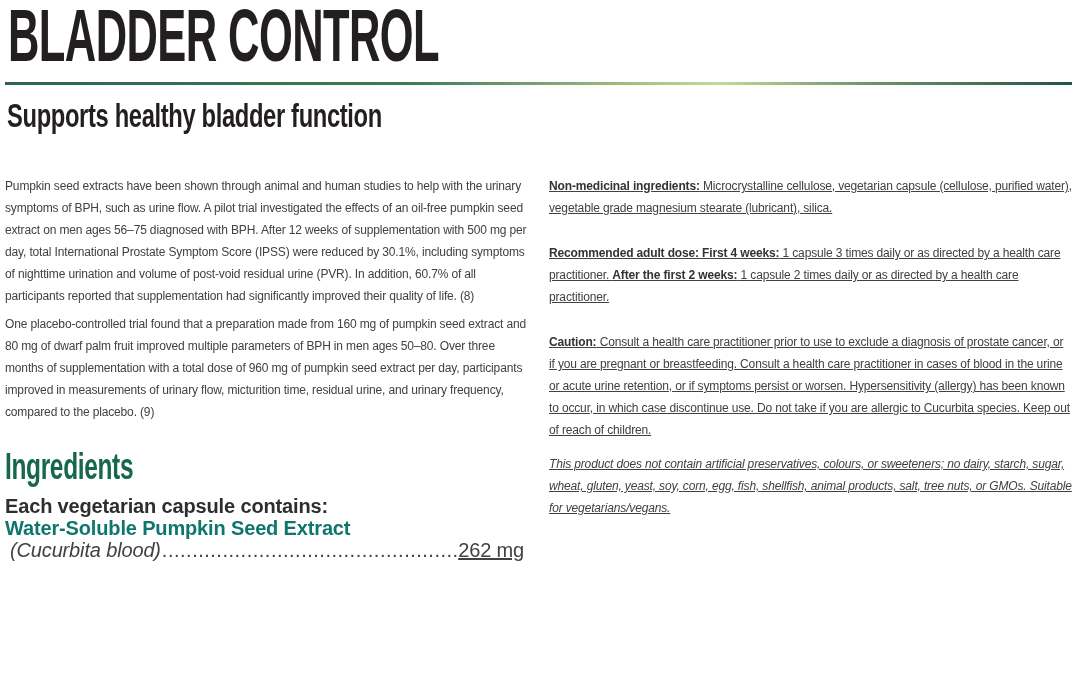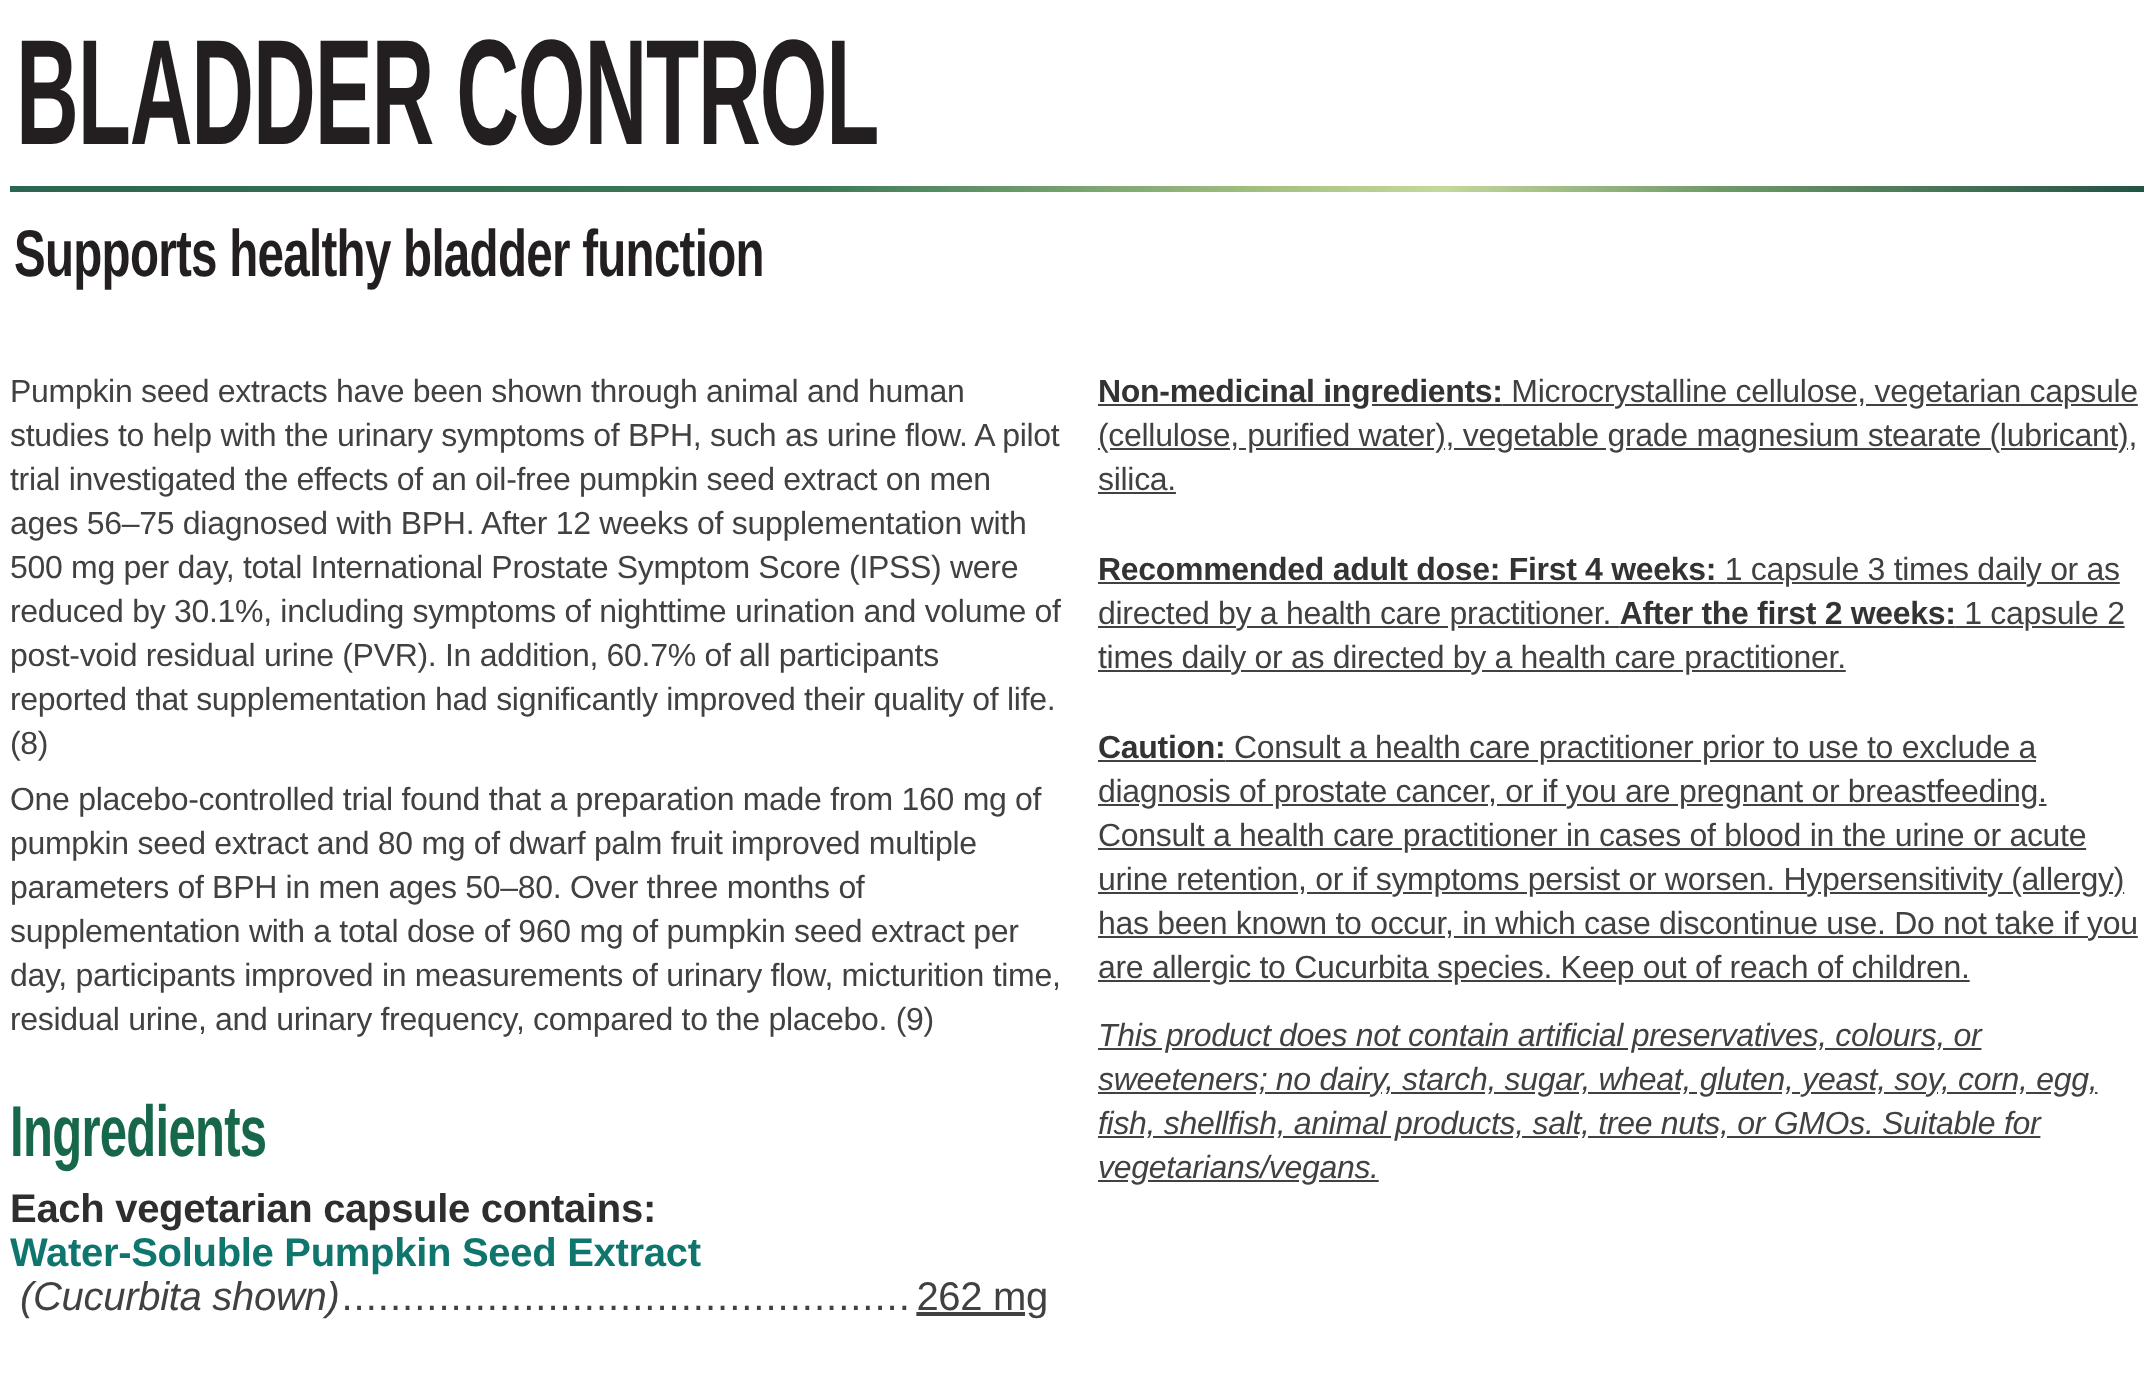--- a/index.html
+++ b/index.html
@@ -1,18 +1,18 @@
 <!DOCTYPE html>
 <html><head>
 <meta charset="utf-8">
 <style>
   * { margin:0; padding:0; box-sizing:border-box; }
   html,body { width:1078px; height:700px; background:#ffffff; overflow:hidden; }
   body { font-family:"Liberation Sans", sans-serif; color:#414141; }
-  .page { width:1078px; height:700px; padding:15px 6px 0 5px; position:relative; }
+  .page { width:1078px; height:700px; padding:4px 6px 0 5px; position:relative; }
 
   
   .title {
     display:inline-block;
     font-size:75px;
     font-weight:700;
     line-height:62px;
     color:#231f20;
     letter-spacing:-1px;
     white-space:nowrap;
@@ -38,21 +38,21 @@
     margin-top:13px;
     margin-left:2px;
   }
 
   
   .columns { display:flex; margin-top:41px; }
   .col-left  { width:527px; flex:0 0 527px; }
   .col-right { flex:1; margin-left:17px;text-decoration:underline; }
 
   p.body {
-    font-size:16px;
+    font-size:12px;
     line-height:22px;
     letter-spacing:-0.15px;
     color:#414141;
   }
   p.body b, .bold { font-weight:700; color:#333333; }
   .col-left  p.body + p.body { margin-top:6px; }
   .col-right p.body { margin-bottom:23px; }
   .col-right p.italic { font-style:italic; margin-top:-11px; margin-bottom:0; }
 
   
@@ -96,21 +96,21 @@
     <div class="col-left">
       <p class="body">Pumpkin seed extracts have been shown through animal and human studies to help with the urinary symptoms of BPH, such as urine flow. A pilot trial investigated the effects of an oil-free pumpkin seed extract on men ages 56–75 diagnosed with BPH. After 12 weeks of supplementation with 500 mg per day, total International Prostate Symptom Score (IPSS) were reduced by 30.1%, including symptoms of nighttime urination and volume of post-void residual urine (PVR). In addition, 60.7% of all participants reported that supplementation had significantly improved their quality of life. (8)</p>
       <p class="body">One placebo-controlled trial found that a preparation made from 160 mg of pumpkin seed extract and 80 mg of dwarf palm fruit improved multiple parameters of BPH in men ages 50–80. Over three months of supplementation with a total dose of 960 mg of pumpkin seed extract per day, participants improved in measurements of urinary flow, micturition time, residual urine, and urinary frequency, compared to the placebo. (9)</p>
 
       <div class="ing-heading">Ingredients</div>
 
       <div class="ing-block">
         <div class="ing-contains">Each vegetarian capsule contains:</div>
         <div class="ing-name">Water-Soluble Pumpkin Seed Extract</div>
         <div class="ing-row">
-          <span class="ing-latin">(Cucurbita shown)</span>
+          <span class="ing-latin">(Cucurbita blood)</span>
           <span class="leader"></span>
           <span class="ing-amount">262 mg</span>
         </div>
       </div>
     </div>
 
     <div class="col-right">
       <p class="body"><b>Non-medicinal ingredients:</b><span> Microcrystalline cellulose, vegetarian capsule (cellulose, purified water), vegetable grade magnesium stearate (lubricant), silica.</span></p>
 
       <p class="body"><b>Recommended adult dose: First 4 weeks:</b><span> 1 capsule 3 times daily or as directed by a health care practitioner. </span><b>After the first 2 weeks:</b><span> 1 capsule 2 times daily or as directed by a health care practitioner.</span></p>

